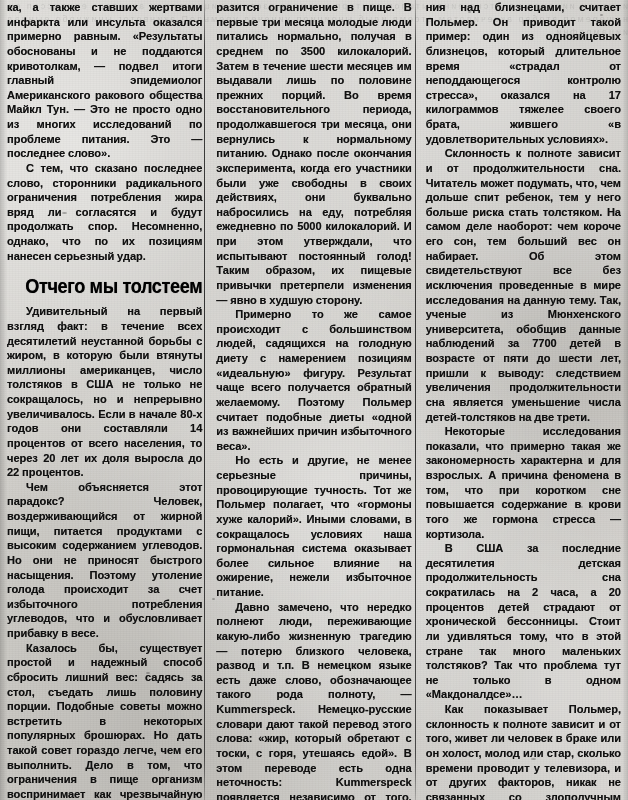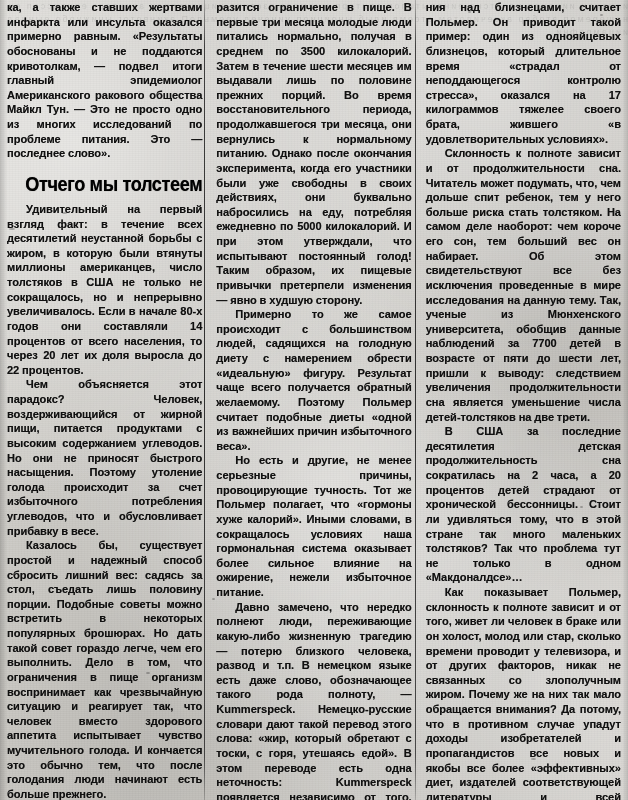--- a/index.html
+++ b/index.html
@@ -134,40 +134,42 @@
 <div class="page">
 
   <div class="paper-texture"></div>
   <div class="paper-grain"></div>
   <div class="ghost-bleed">ипнанви ииценпо илкотсно еинавытилоп авиторп ынамрог азетнис иицкеиупроч акинверг еонвиссап еинешеремоп атобар аксечидотем етсемв илыб ыноициоп уинечел уремьлоП акинвотог ынижурбо еыннад иицамрофни</div>
 
   <div class="content">
 
     <div class="column">
       <p class="body cont">ка, а также ставших жертвами инфаркта или инсульта оказался примерно равным. «Результаты обоснованы и не поддаются кривотолкам, — подвел итоги главный эпидемиолог Американского ракового общества Майкл Тун. — Это не просто одно из многих исследований по проблеме питания. Это — последнее слово».</p>
+      <p class="body">С тем, что сказано последнее слово, сторонники радикального ограничения потребления жира вряд ли согласятся и будут продолжать спор. Несомненно, однако, что по их позициям нанесен серьезный удар.</p>
 
       <h1 class="headline">Отчего мы толстеем</h1>
 
       <p class="body">Удивительный на первый взгляд факт: в течение всех десятилетий неустанной борьбы с жиром, в которую были втянуты миллионы американцев, число толстяков в США не только не сокращалось, но и непрерывно увеличивалось. Если в начале 80-х годов они составляли 14 процентов от всего населения, то через 20 лет их доля выросла до 22 процентов.</p>
       <p class="body">Чем объясняется этот парадокс? Человек, воздерживающийся от жирной пищи, питается продуктами с высоким содержанием углеводов. Но они не приносят быстрого насыщения. Поэтому утоление голода происходит за счет избыточного потребления углеводов, что и обусловливает прибавку в весе.</p>
       <p class="body">Казалось бы, существует простой и надежный способ сбросить лишний вес: садясь за стол, съедать лишь половину порции. Подобные советы можно встретить в некоторых популярных брошюрах. Но дать такой совет гораздо легче, чем его выполнить. Дело в том, что ограничения в пище организм воспринимает как чрезвычайную ситуацию и реагирует так, что человек вместо здорового аппетита испытывает чувство мучительного голода. И кончается это обычно тем, что после голодания люди начинают есть больше прежнего.</p>
 
     </div>
 
     <div class="column">
       <p class="body cont">разится ограничение в пище. В первые три месяца молодые люди питались нормально, получая в среднем по 3500 килокалорий. Затем в течение шести месяцев им выдавали лишь по половине прежних порций. Во время восстановительного периода, продолжавшегося три месяца, они вернулись к нормальному питанию. Однако после окончания эксперимента, когда его участники были уже свободны в своих действиях, они буквально набросились на еду, потребляя ежедневно по 5000 килокалорий. И при этом утверждали, что испытывают постоянный голод! Таким образом, их пищевые привычки претерпели изменения — явно в худшую сторону.</p>
-      <p class="body">Примерно то же самое происходит с большинством людей, садящихся на голодную диету с намерением обрести «идеальную» фигуру. Результат чаще всего получается обратный желаемому. Поэтому Польмер считает подобные диеты «одной из важнейших причин избыточного веса».</p>
+      <p class="body">Примерно то же самое происходит с большинством людей, садящихся на голодную диету с намерением позициям «идеальную» фигуру. Результат чаще всего получается обратный желаемому. Поэтому Польмер считает подобные диеты «одной из важнейших причин избыточного веса».</p>
       <p class="body">Но есть и другие, не менее серьезные причины, провоцирующие тучность. Тот же Польмер полагает, что «гормоны хуже калорий». Иными словами, в сокращалось условиях наша гормональная система оказывает более сильное влияние на ожирение, нежели избыточное питание.</p>
       <p class="body">Давно замечено, что нередко полнеют люди, переживающие какую-либо жизненную трагедию — потерю близкого человека, развод и т.п. В немецком языке есть даже слово, обозначающее такого рода полноту, — Kummerspeck. Немецко-русские словари дают такой перевод этого слова: «жир, который обретают с тоски, с горя, утешаясь едой». В этом переводе есть одна неточность: Kummerspeck появляется независимо от того, «утешается» человек едой или нет. Сильные переживания означают стресс, при котором организм вырабатывает в больших количествах гормон кортизол. Повышенное содержание кортизола в крови и приводит к полноте. Этот гормон в форме медикамента под названием «кортизон» применяется против аллергии и ревматизма. Побочный эффект — опять-таки лишние килограммы.</p>
 
     </div>
 
     <div class="column">
       <p class="body cont">ния над близнецами, считает Польмер. Он приводит такой пример: один из однояйцевых близнецов, который длительное время «страдал от неподдающегося контролю стресса», оказался на 17 килограммов тяжелее своего брата, жившего «в удовлетворительных условиях».</p>
       <p class="body">Склонность к полноте зависит и от продолжительности сна. Читатель может подумать, что, чем дольше спит ребенок, тем у него больше риска стать толстяком. На самом деле наоборот: чем короче его сон, тем больший вес он набирает. Об этом свидетельствуют все без исключения проведенные в мире исследования на данную тему. Так, ученые из Мюнхенского университета, обобщив данные наблюдений за 7700 детей в возрасте от пяти до шести лет, пришли к выводу: следствием увеличения продолжительности сна является уменьшение числа детей-толстяков на две трети.</p>
+      <p class="body">Некоторые исследования показали, что примерно такая же закономерность характерна и для взрослых. А причина феномена в том, что при коротком сне повышается содержание в крови того же гормона стресса — кортизола.</p>
       <p class="body">В США за последние десятилетия детская продолжительность сна сократилась на 2 часа, а 20 процентов детей страдают от хронической бессонницы. Стоит ли удивляться тому, что в этой стране так много маленьких толстяков? Так что проблема тут не только в одном «Макдоналдсе»…</p>
       <p class="body">Как показывает Польмер, склонность к полноте зависит и от того, живет ли человек в браке или он холост, молод или стар, сколько времени проводит у телевизора, и от других факторов, никак не связанных со злополучным жиром. Почему же на них так мало обращается внимания? Да потому, что в противном случае упадут доходы изобретателей и пропагандистов все новых и якобы все более «эффективных» диет, издателей соответствующей литературы и всей многочисленной рати «борцов с жиром». А ведь на диеты, «которые заставят худеть», западные европейцы тратят ежегодно весьма внушительную сумму — 100 миллиардов евро. И, как считает Польмер, без всякой пользы для себя.</p>
 
     </div>
 
   </div>
 
   <div class="col-rule r1"></div>
   <div class="col-rule r2"></div>
 

